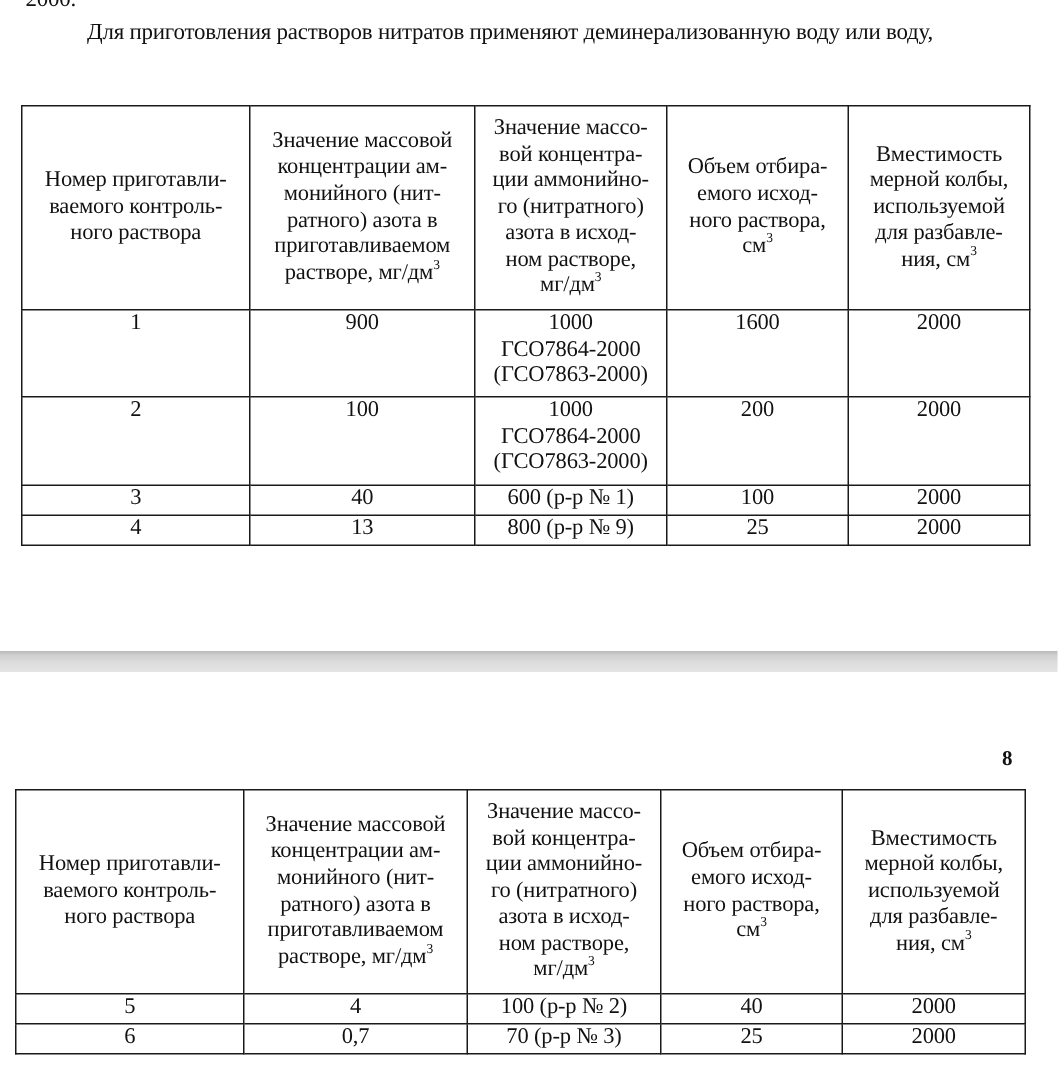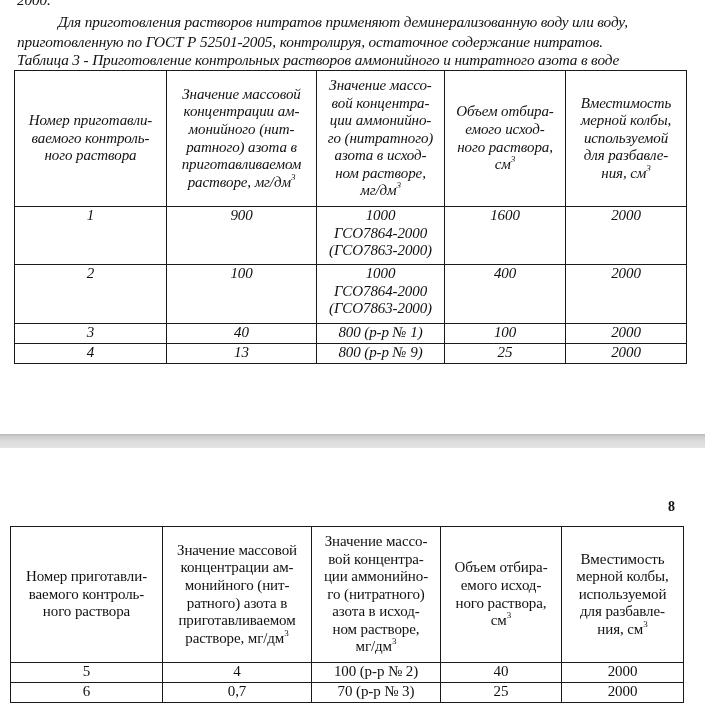--- a/index.html
+++ b/index.html
@@ -18,21 +18,20 @@
     .page {
       position: absolute;
       left: 0;
       width: 705px;
       background: #ffffff;
       overflow: hidden;
     }
     .page-top {
       top: 0;
       height: 434px;
-      font-style: italic;
     }
     .page-bottom {
       top: 448px;
       height: 267px;
     }
     .separator {
       position: absolute;
       left: 0;
       top: 434px;
       width: 705px;
@@ -89,22 +88,20 @@
     }
     .cell-line { display: block; }
   </style>
 </head>
 <body>
 
 <div class="page page-top">
 
   <div class="text-line prev-tail">2000.</div>
   <div class="text-line para-1">Для приготовления растворов нитратов применяют деминерализованную воду или воду,</div>
-  <div class="text-line para-2">приготовленную по ГОСТ Р 52501-2005, контролируя, остаточное содержание нитратов.</div>
-  <div class="text-line caption">Таблица 3 - Приготовление контрольных растворов аммонийного и нитратного азота в воде</div>
 
   <table class="doc-table t1">
     <colgroup>
       <col style="width:152px">
       <col style="width:150px">
       <col style="width:128px">
       <col style="width:121px">
       <col style="width:121px">
     </colgroup>
     <tbody>
@@ -159,28 +156,28 @@
     </tr>
 
     <tr style="height:59px">
       <td class="body">2</td>
       <td class="body">100</td>
       <td class="body">
         <span class="cell-line">1000</span>
         <span class="cell-line">ГСО7864-2000</span>
         <span class="cell-line">(ГСО7863-2000)</span>
       </td>
-      <td class="body">400</td>
+      <td class="body">200</td>
       <td class="body">2000</td>
     </tr>
 
     <tr style="height:20px">
       <td class="body">3</td>
       <td class="body">40</td>
-      <td class="body">800 (р-р № 1)</td>
+      <td class="body">600 (р-р № 1)</td>
       <td class="body">100</td>
       <td class="body">2000</td>
     </tr>
 
     <tr style="height:20px">
       <td class="body">4</td>
       <td class="body">13</td>
       <td class="body">800 (р-р № 9)</td>
       <td class="body">25</td>
       <td class="body">2000</td>

